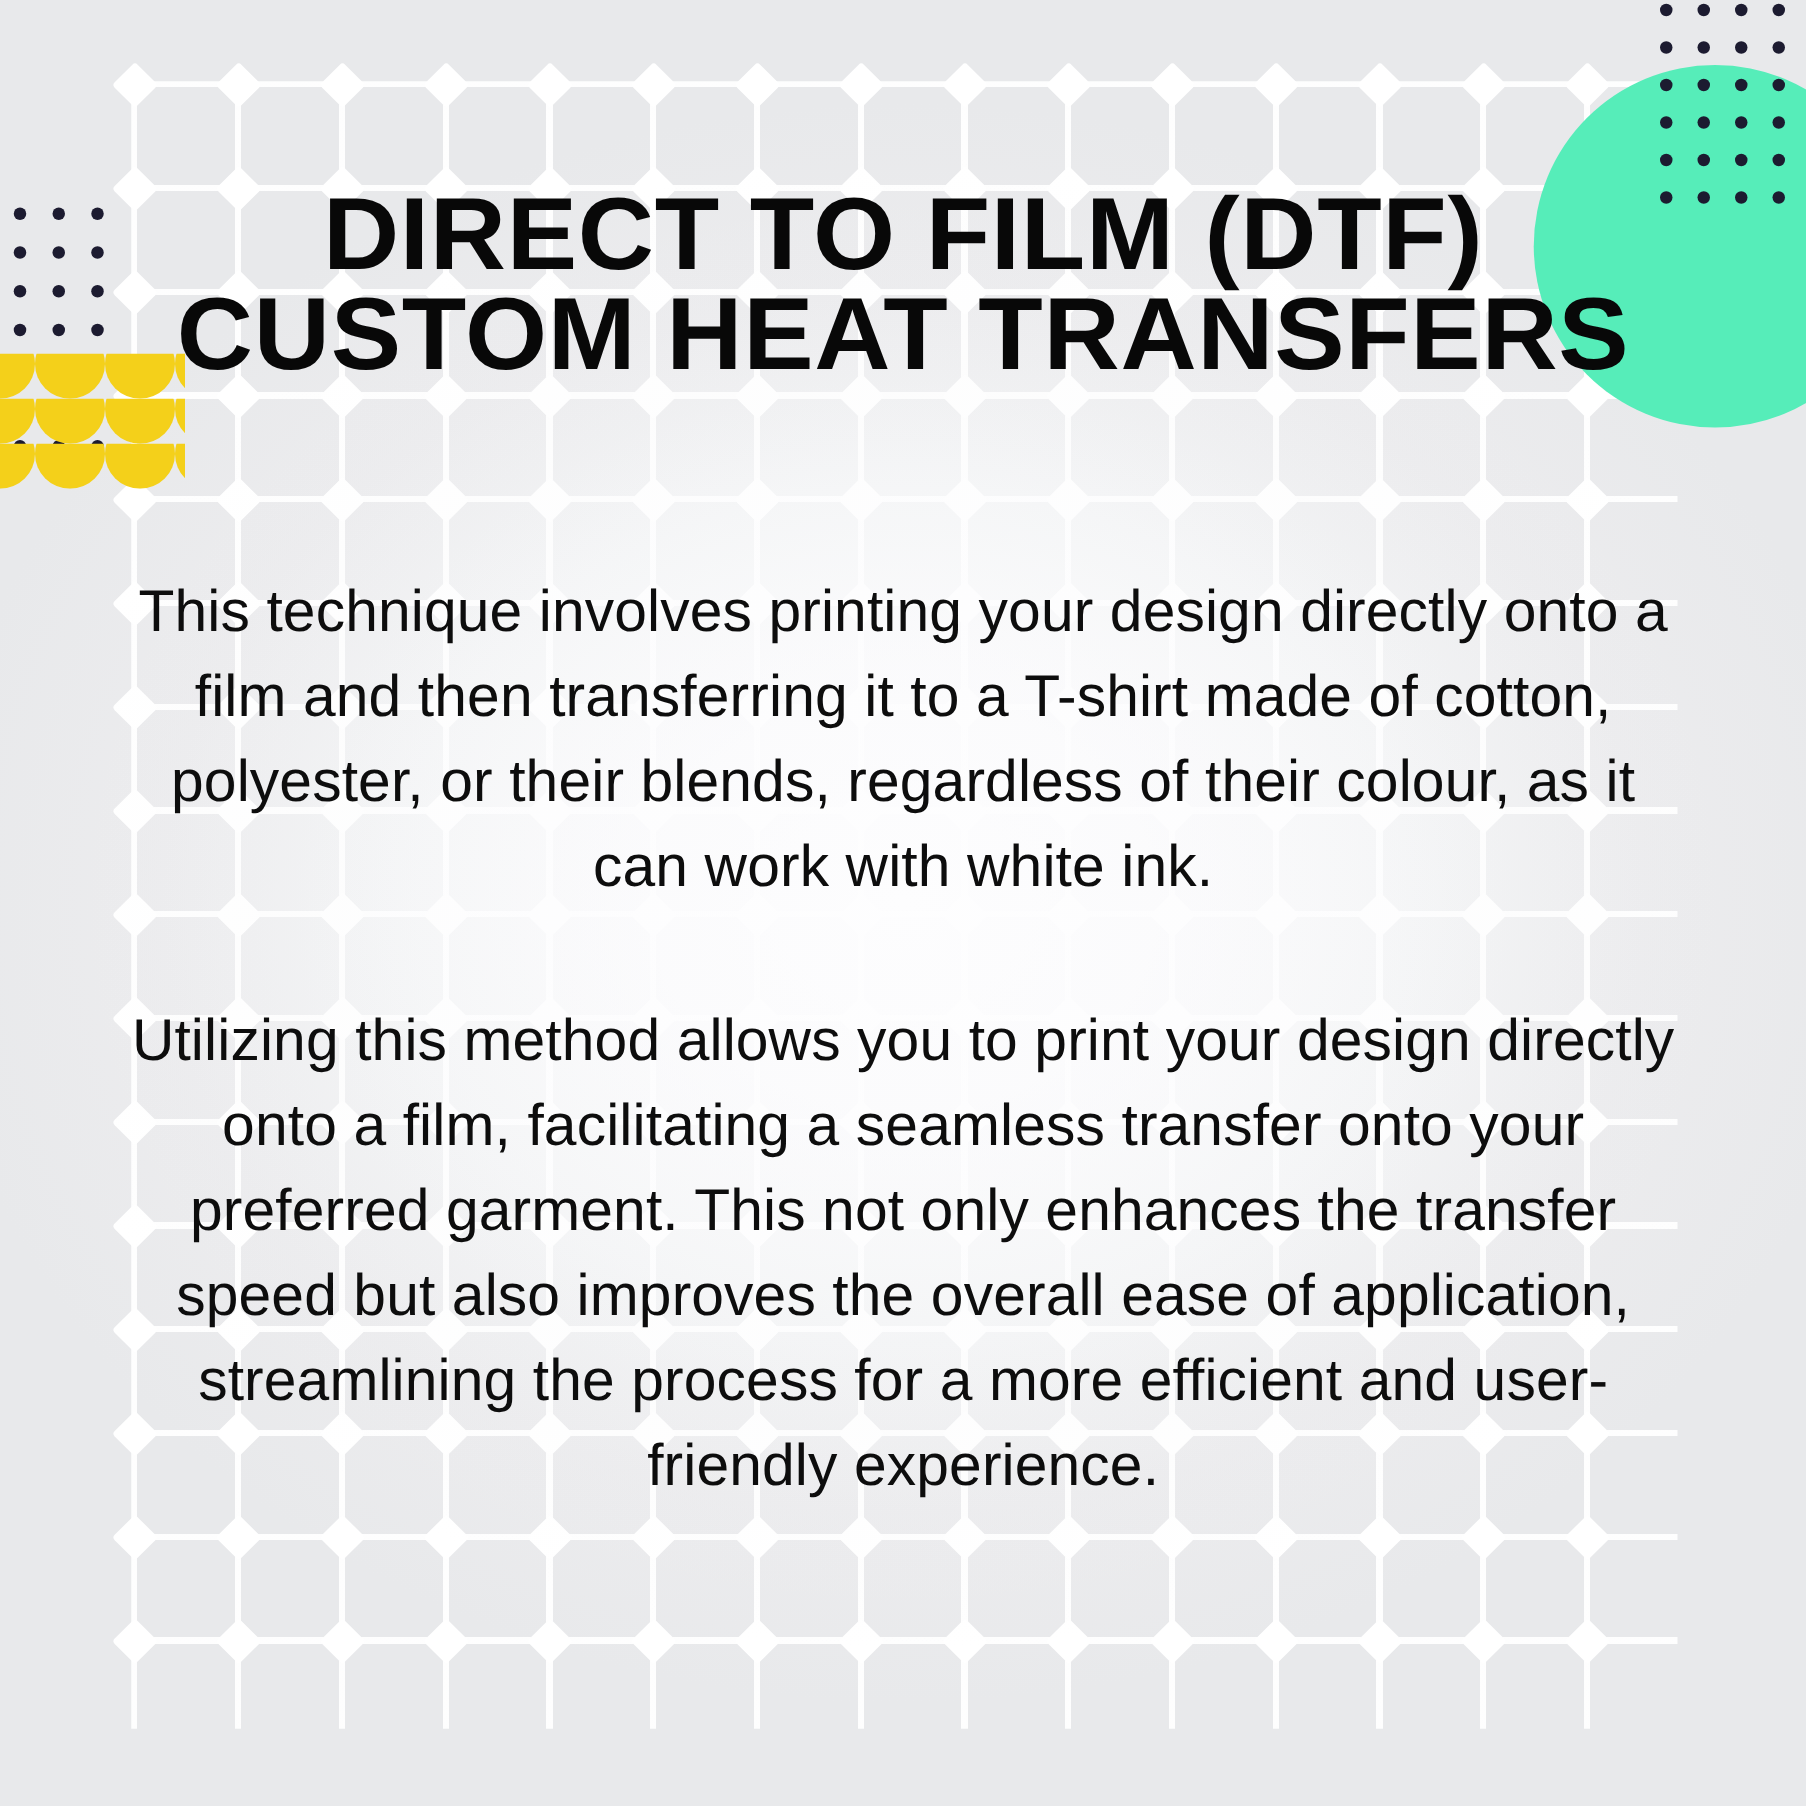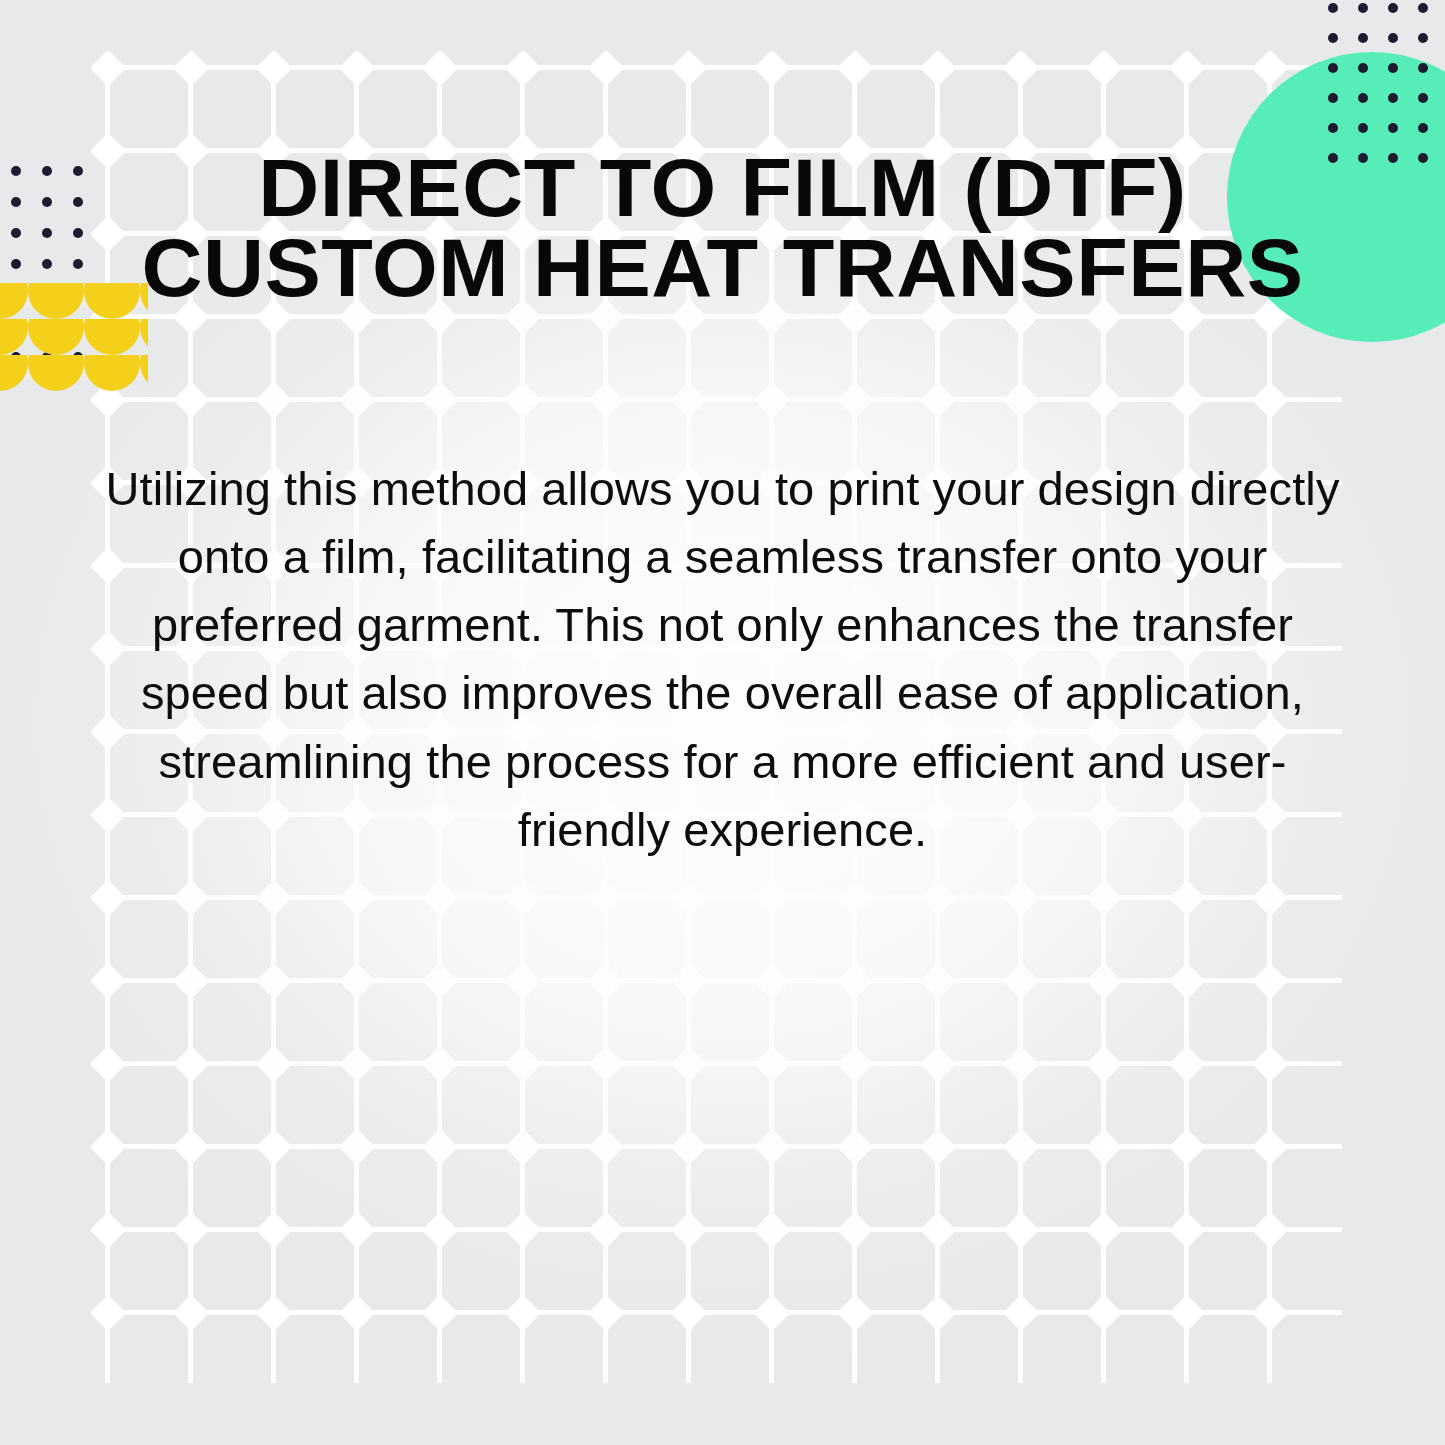--- a/index.html
+++ b/index.html
@@ -498,18 +498,19 @@
     </div>
 
   <div class="content">
 
     <h1 class="title">
       <span class="line">DIRECT TO FILM (DTF)</span>
       <span class="line">CUSTOM HEAT TRANSFERS</span>
     </h1>
 
     <div class="body-wrap">
+      <p class="para">This technique involves printing your design directly onto a film and then transferring it to a T-shirt made of cotton, polyester, or their blends, regardless of their colour, as it can work with white ink.</p>
       <p class="para">Utilizing this method allows you to print your design directly onto a film, facilitating a seamless transfer onto your preferred garment. This not only enhances the transfer speed but also improves the overall ease of application, streamlining the process for a more efficient and user-friendly experience.</p>
     </div>
 
   </div>
 
 </div>
 
 </body></html>

